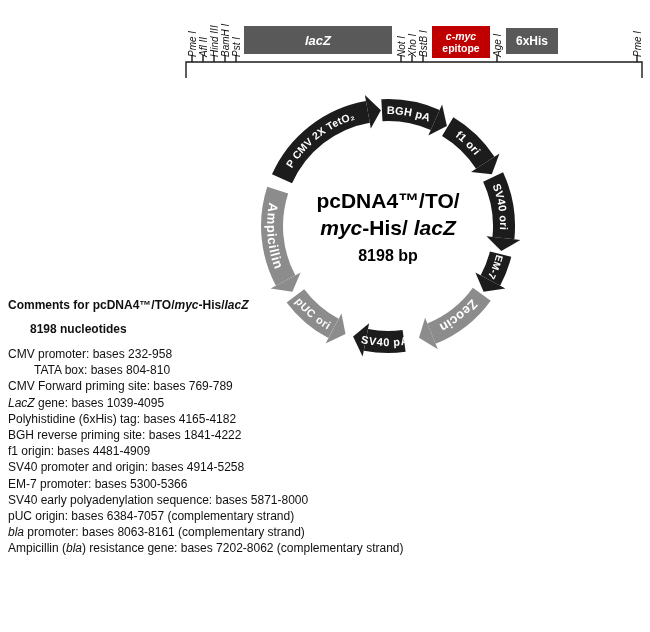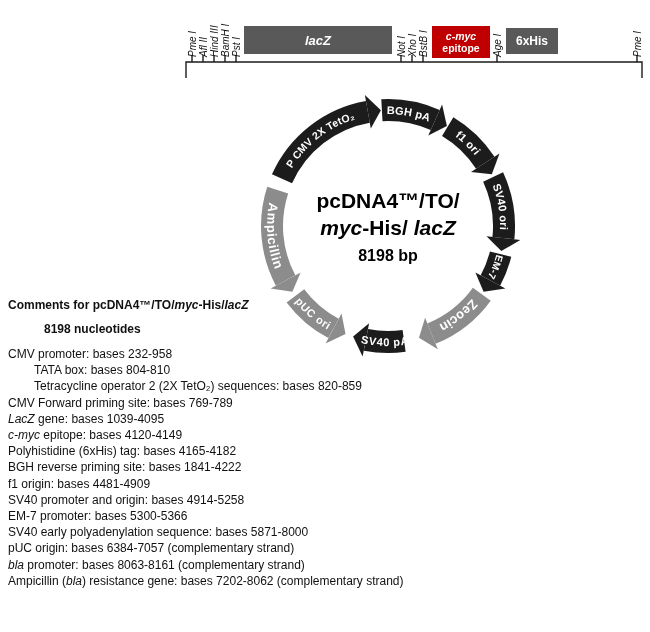--- a/index.html
+++ b/index.html
@@ -9,21 +9,21 @@
   .ln{stroke:#1a1a1a;stroke-width:1.4;fill:none}
   .site{font-family:"Liberation Sans",sans-serif;font-style:italic;font-size:10px;fill:#111}
   .boxtext{fill:#fff;font-weight:bold;font-family:"Liberation Sans",sans-serif;text-anchor:middle}
   .it{font-style:italic}
   .title{font-family:"Liberation Sans",sans-serif;font-weight:bold;font-size:21px;fill:#000;text-anchor:middle}
   .size{font-family:"Liberation Sans",sans-serif;font-weight:bold;font-size:16px;fill:#000;text-anchor:middle}
   .seglabel{fill:#fff;font-weight:bold;font-family:"Liberation Sans",sans-serif;
             text-anchor:middle;dominant-baseline:central;letter-spacing:.4px}
   .comments{position:absolute;left:8px;top:298px;width:632px;font-size:12px}
   .c-head{font-weight:bold;margin:0 0 10px 0}
-  .c-sub{font-weight:bold;margin:0 0 10px 36px}
+  .c-sub{font-weight:bold;margin:0 0 10px 22px}
   .c-line{line-height:16.2px}
   .c-line.ind{padding-left:26px}
 </style>
 </head>
 <body>
 
 <svg id="diagram" width="650" height="632" viewBox="0 0 650 632">
 
   <g>
     <rect x="244" y="26" width="148" height="28" fill="#595959"></rect>
@@ -104,24 +104,22 @@
       <text class="seglabel" font-size="13"><textPath href="#segp8" xlink:href="#segp8" startOffset="50%">Ampicillin</textPath></text>
     </g>
   </svg>
 
 <div class="comments">
   <div class="c-head"><span>Comments for pcDNA4™/TO/</span><span class="it">myc</span><span>-His/</span><span class="it">lacZ</span></div>
   <div class="c-sub">8198 nucleotides</div>
   <div>
       <div class="c-line"><span>CMV promoter: bases 232-958</span></div>
       <div class="c-line ind"><span>TATA box: bases 804-810</span></div>
-      <div class="c-line ind"><span>Tetracycline operator 2 (2X TetO₂) sequences: bases 820-859</span></div>
       <div class="c-line"><span>CMV Forward priming site: bases 769-789</span></div>
       <div class="c-line"><span class="it">LacZ</span><span> gene: bases 1039-4095</span></div>
-      <div class="c-line"><span class="it">c-myc</span><span> epitope: bases 4120-4149</span></div>
       <div class="c-line"><span>Polyhistidine (6xHis) tag: bases 4165-4182</span></div>
       <div class="c-line"><span>BGH reverse priming site: bases 1841-4222</span></div>
       <div class="c-line"><span>f1 origin: bases 4481-4909</span></div>
       <div class="c-line"><span>SV40 promoter and origin: bases 4914-5258</span></div>
       <div class="c-line"><span>EM-7 promoter: bases 5300-5366</span></div>
       <div class="c-line"><span>SV40 early polyadenylation sequence: bases 5871-8000</span></div>
       <div class="c-line"><span>pUC origin: bases 6384-7057 (complementary strand)</span></div>
       <div class="c-line"><span class="it">bla</span><span> promoter: bases 8063-8161 (complementary strand)</span></div>
       <div class="c-line"><span>Ampicillin (</span><span class="it">bla</span><span>) resistance gene: bases 7202-8062 (complementary strand)</span></div>
     </div>

